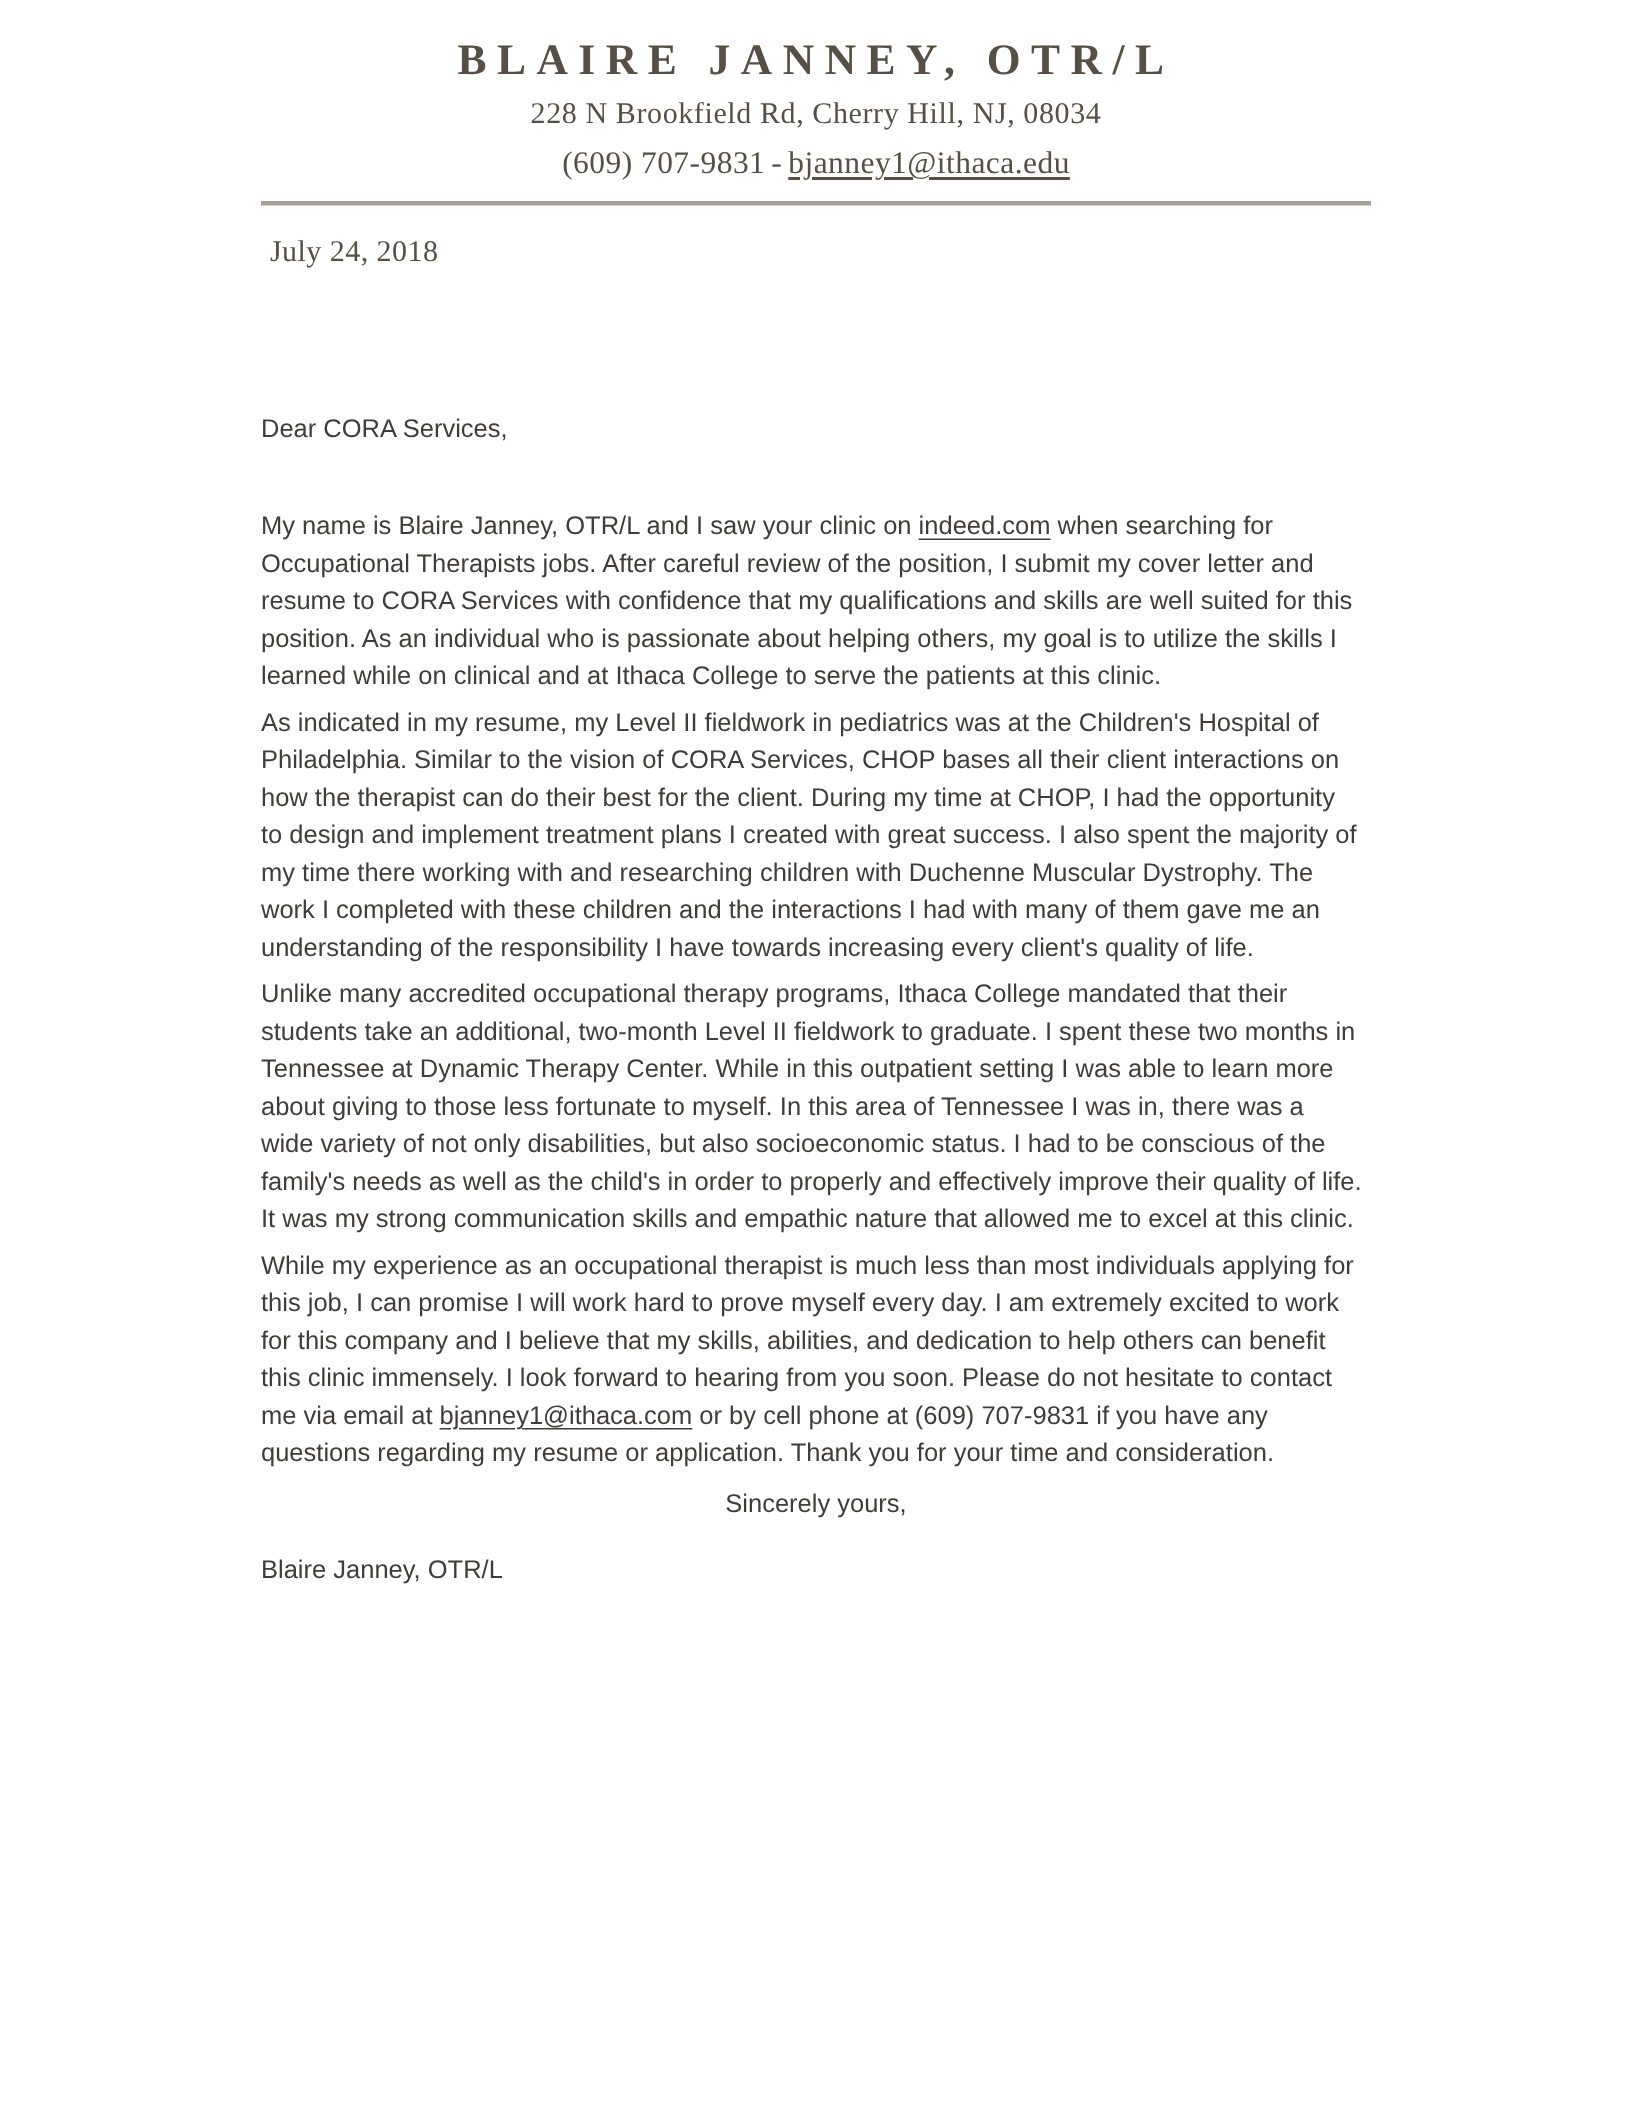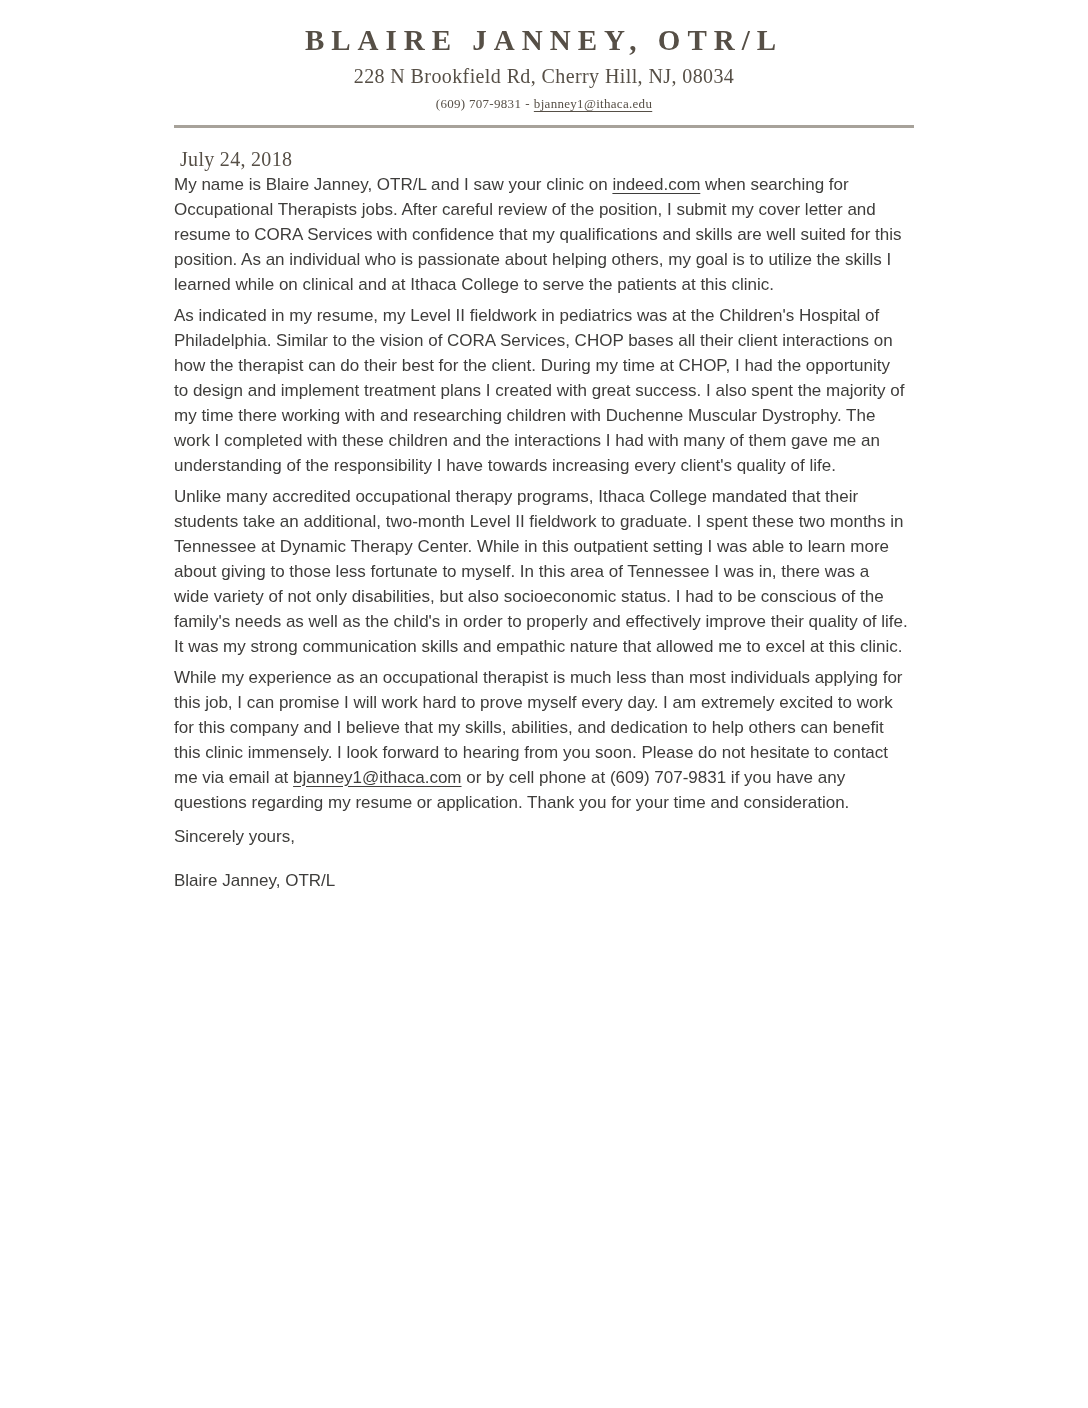--- a/index.html
+++ b/index.html
@@ -32,21 +32,21 @@
     color: #564f46;
     font-family: "Liberation Serif", serif;
   }
   .lh-address {
     margin-top: 8px;
     font-size: 20px;
     letter-spacing: 0.4px;
   }
   .lh-contact {
     margin-top: 8px;
-    font-size: 13px;
+    font-size: 21px;
     letter-spacing: 0.3px;
   }
   .lh-contact .sep { margin: 0 4px; }
   .divider {
     width: 740px;
     margin: 13px auto 0;
     height: 0;
     border-top: 3px solid #a7a29a;
   }
 
@@ -65,21 +65,21 @@
     font-size: 20px;
     color: #564f46;
     letter-spacing: 0.3px;
   }
   .salutation {
     margin: 92px 0 40px 0;
   }
   p.para {
     margin: 0 6px 6px 0;
   }
-  .signoff   { margin: 9px 0 10px 0; }
+  .signoff   { margin: 9px 0 10px 0; text-align: center; }
   .signature { margin: 19px 0 0 0; }
   .license   { margin: 19px 0 0 0; white-space: pre-wrap; }
 
   a.link {
     color: inherit;
     text-decoration: underline;
     text-underline-offset: 3px;
     cursor: pointer;
   }
 
@@ -104,20 +104,21 @@
   <header class="letterhead">
     <h1 class="lh-name">BLAIRE JANNEY, OTR/L</h1>
     <div class="lh-address">228 N Brookfield Rd, Cherry Hill, NJ, 08034</div>
     <div class="lh-contact"><span>(609) 707-9831</span><span class="sep">-</span><a class="link" href="#">bjanney1@ithaca.edu</a></div>
     <div class="divider"></div>
   </header>
 
   <main class="content">
     <div class="date">July 24, 2018</div>
 
+    <p class="salutation">Dear CORA Services,</p>
 
     <p class="para"><span>My name is Blaire Janney, OTR/L and I saw your clinic on </span><a class="link" href="#">indeed.com</a><span> when searching for Occupational Therapists jobs. After careful review of the position, I submit my cover letter and resume to CORA Services with confidence that my qualifications and skills are well suited for this position. As an individual who is passionate about helping others, my goal is to utilize the skills I learned while on clinical and at Ithaca College to serve the patients at this clinic.</span></p>
 
     <p class="para">As indicated in my resume, my Level II fieldwork in pediatrics was at the Children's Hospital of Philadelphia. Similar to the vision of CORA Services, CHOP bases all their client interactions on how the therapist can do their best for the client. During my time at CHOP, I had the opportunity to design and implement treatment plans I created with great success. I also spent the majority of my time there working with and researching children with Duchenne Muscular Dystrophy. The work I completed with these children and the interactions I had with many of them gave me an understanding of the responsibility I have towards increasing every client's quality of life.</p>
 
     <p class="para">Unlike many accredited occupational therapy programs, Ithaca College mandated that their students take an additional, two-month Level II fieldwork to graduate. I spent these two months in Tennessee at Dynamic Therapy Center. While in this outpatient setting I was able to learn more about giving to those less fortunate to myself. In this area of Tennessee I was in, there was a wide variety of not only disabilities, but also socioeconomic status. I had to be conscious of the family's needs as well as the child's in order to properly and effectively improve their quality of life. It was my strong communication skills and empathic nature that allowed me to excel at this clinic.</p>
 
     <p class="para"><span>While my experience as an occupational therapist is much less than most individuals applying for this job, I can promise I will work hard to prove myself every day. I am extremely excited to work for this company and I believe that my skills, abilities, and dedication to help others can benefit this clinic immensely. I look forward to hearing from you soon. Please do not hesitate to contact me via email at </span><a class="link" href="#">bjanney1@ithaca.com</a><span> or by cell phone at (609) 707-9831 if you have any questions regarding my resume or application.  Thank you for your time and consideration.</span></p>
 
     <p class="signoff">Sincerely yours,</p>

